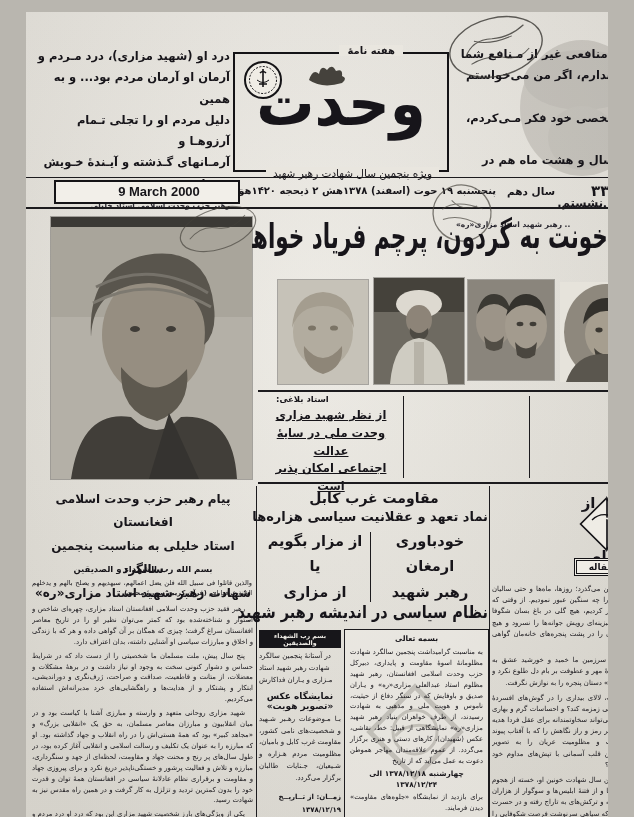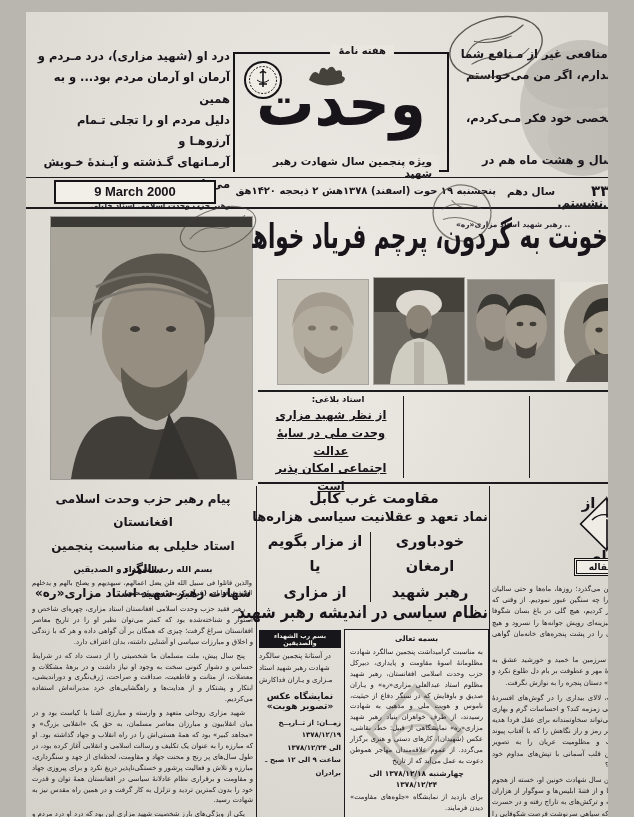--- a/index.html
+++ b/index.html
@@ -16,33 +16,33 @@
   .rule{position:absolute;background:#1c1b1e;}
   
   .q-left{left:8px;top:34px;width:196px;}
   .q-right{left:424px;top:32px;width:204px;}
   .q-text{font-size:11.5px;font-weight:bold;line-height:1.85;text-align:right;white-space:pre-line;}
   .q-attr{font-size:7.5px;font-weight:bold;margin-top:6px;text-align:right;color:#2a2830;}
   .q-right .q-attr{text-align:left;padding-left:6px;}
   .wm-face{position:absolute;left:468px;top:26px;opacity:.22;}
   
   .masthead{left:207px;top:40px;width:212px;height:116px;border:2px solid #141316;}
-  .weekly{position:absolute;top:-9px;right:53px;background:#e9e6df;padding:0 8px;font-size:10px;font-weight:bold;}
+  .weekly{position:absolute;top:-9px;right:44px;background:#e9e6df;padding:0 8px;font-size:10px;font-weight:bold;}
   .mast-title{position:absolute;top:12px;left:0;width:100%;text-align:center;
     font-size:58px;font-weight:900;letter-spacing:-2px;transform:scaleY(1.08);line-height:1.3;}
   .emblem{position:absolute;right:164px;top:6px;}
   .splash{position:absolute;left:66px;top:8px;}
-  .mast-sub{position:absolute;bottom:-9px;right:8px;background:#e9e6df;padding:0 7px;font-size:10.5px;font-weight:bold;}
+  .mast-sub{position:absolute;bottom:-9px;right:8px;background:#e9e6df;padding:0 7px;font-size:10.5px;font-weight:normal;}
   
   .dl-issue{left:556px;top:170px;width:72px;text-align:right;font-size:10px;font-weight:bold;}
   .dl-issue b{font-size:15px;}
   .dl-year{left:470px;top:173px;width:70px;text-align:center;font-size:10.5px;font-weight:bold;}
   .dl-fa{left:210px;top:173px;width:260px;text-align:right;font-size:10px;font-weight:bold;white-space:nowrap;}
   .dl-en{left:28px;top:168px;width:158px;height:20px;border:2px solid #141316;background:#f2efe9;
-    text-align:center;font-size:13px;font-weight:bold;line-height:20px;font-family:"Liberation Sans","DejaVu Sans",sans-serif;direction:ltr;}
+    text-align:center;font-size:13px;font-weight:bold;line-height:20px;font-family:"Liberation Sans","DejaVu Sans",sans-serif;direction:ltr;padding-left:24px;}
   
   .headline{left:230px;top:204px;width:402px;text-align:center;font-weight:900;font-size:21.5px;
     letter-spacing:-.5px;white-space:nowrap;transform:scaleY(1.6);transform-origin:50% 0;}
   
   .photo{position:absolute;box-shadow:0 0 0 1px rgba(40,38,35,.35);}
   .photo svg{display:block;}
   
   .stm{position:absolute;top:382px;height:86px;}
   .stm .spk{font-size:8.5px;font-weight:bold;text-align:right;margin-bottom:3px;}
   .stm .spk.inv{background:#17161a;color:#f4f2ec;text-align:center;padding:1px 2px;}
@@ -221,21 +221,21 @@
     </svg>
   </div>
 
   <div class="rule" style="left:232px;top:378px;width:400px;height:2px;"></div>
 
   <div class="rule" style="left:503px;top:384px;width:1px;height:82px;"></div>
 
   <div class="rule" style="left:377px;top:384px;width:1px;height:82px;"></div>
 
   <div class="stm" style="left:236px;width:138px;">
-    <div class="spk" style="text-align:center;padding-left:14px;">استاد بلاغی:</div>
+    <div class="spk" style="text-align:left;padding-left:14px;">استاد بلاغی:</div>
     <div class="qt" style="font-size:11.5px;text-decoration:underline;">از نظر شهید مزاری
 وحدت ملی در سایهٔ عدالت
 اجتماعی امکان پذیر است</div>
   </div>
 
   <div class="rule" style="left:232px;top:470px;width:400px;height:2px;"></div>
 
   <div class="abs c-h1">مقاومت غرب کابل</div>
   <div class="abs c-h2">نماد تعهد و عقلانیت سیاسی هزاره‌ها</div>
   <div class="c-cell" style="left:350px;width:108px;">خودباوری
@@ -297,20 +297,21 @@
       <div class="ann-close">برای بازدید از نمایشگاه «جلوه‌های مقاومت» دیدن فرمایند.</div>
       <div class="ann-time">زمان: صبح‌ها از ساعت ۹ ـ ۱۲ ویژهٔ برادران،</div>
 
     </div>
   </div>
 
   <div class="abs exh">
     <div class="exh-hdr">بسم رب الشهداء والصدیقین</div>
     <div class="exh-intro">در آستانهٔ پنجمین سالگرد شهادت رهبر شهید استاد مـزاری و یـاران فداکارش</div>
     <div class="exh-title">نمایشگاه عکس «تصویر هویت»</div>
+    <div class="exh-body">بـا مـوضوعات رهـبر شـهید و شخصیت‌های نامی کشور، مقاومت غرب کابل و بامیان، مظلومیت مردم هـزاره و شـیعیان، جـنایات طالبان برگزار می‌گردد.</div>
     <div class="exh-sched">
       <div>زمــان: از تــاریــخ ۱۳۷۸/۱۲/۱۹</div>
       <div>الی ۱۳۷۸/۱۲/۲۴</div>
       <div>ساعت ۹ الی ۱۲ صبح ـ برادران</div>
 
     </div>
   </div>
 
 </div>
 

